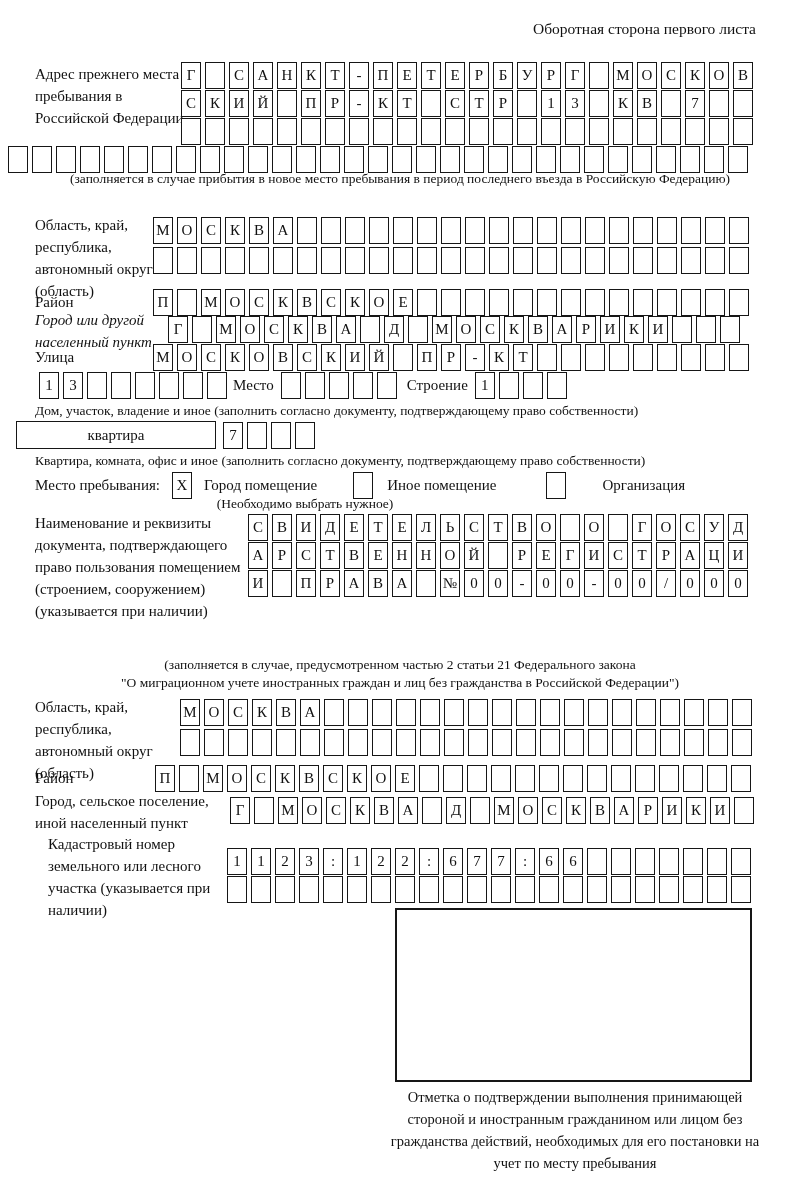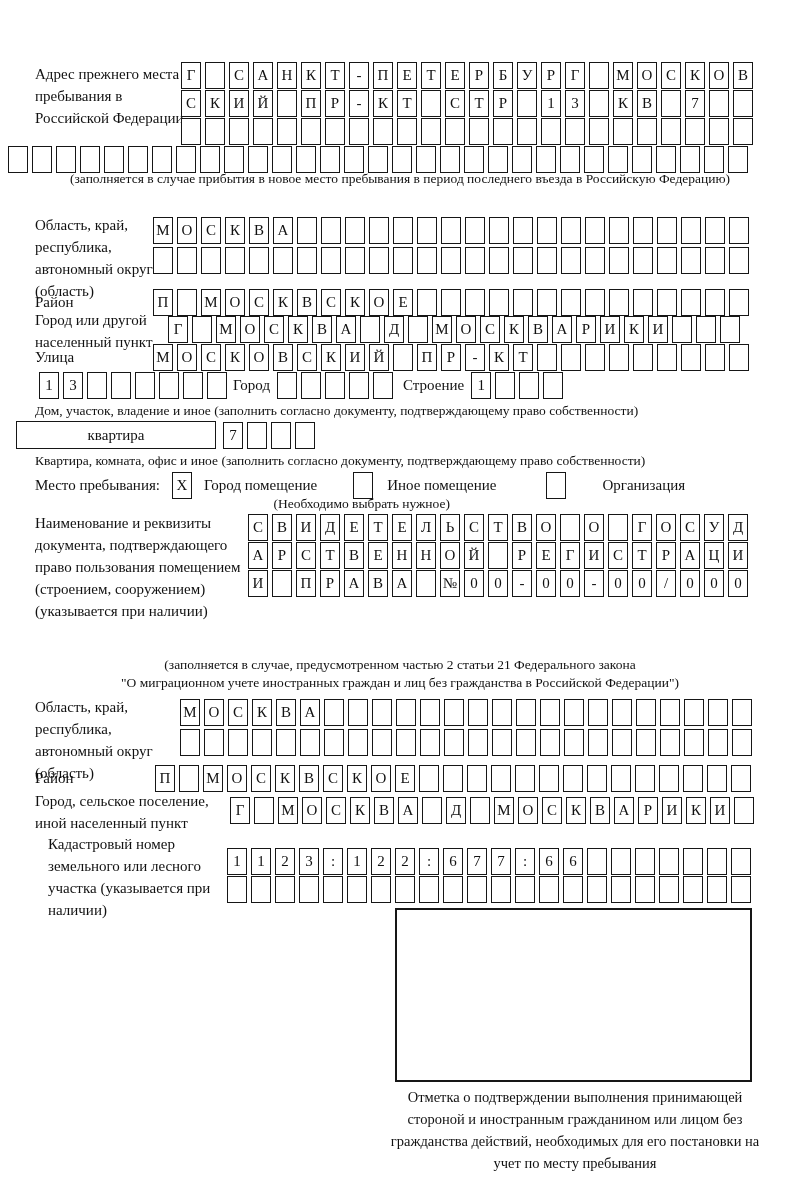--- a/index.html
+++ b/index.html
@@ -25,20 +25,21 @@
   .inline-label{font-size:15px;white-space:nowrap;}
   .flexrow{position:absolute;display:flex;align-items:center;}
   .stamp-box{position:absolute;box-sizing:border-box;border:2px solid #161616;background:#fff;}
   .footer-note{position:absolute;text-align:center;font-size:14.5px;line-height:22px;}
 </style>
 </head>
 <body>
 
 <div class="page">
 
+  <div class="abs" style="top:20px;right:44px;font-size:15.5px;">Оборотная сторона первого листа</div>
 
   <div class="label" style="left:35px;top:63px;width:150px;">Адрес прежнего места пребывания в Российской Федерации</div>
   <div class="cellrow" style="left:181px;top:62px;">
       <span class="cell">Г</span>
       <span class="cell"></span>
       <span class="cell">С</span>
       <span class="cell">А</span>
       <span class="cell">Н</span>
       <span class="cell">К</span>
       <span class="cell">Т</span>
@@ -226,21 +227,21 @@
       <span class="cell"></span>
       <span class="cell"></span>
       <span class="cell"></span>
       <span class="cell"></span>
       <span class="cell"></span>
       <span class="cell"></span>
       <span class="cell"></span>
       <span class="cell"></span>
     </div>
 
-  <div class="label" style="left:35px;top:309px;width:132px;">Город или другой населенный пункт</div>
+  <div class="label" style="left:35px;top:309px;width:132px;font-style:italic;">Город или другой населенный пункт</div>
   <div class="cellrow" style="left:168px;top:316px;">
       <span class="cell">Г</span>
       <span class="cell"></span>
       <span class="cell">М</span>
       <span class="cell">О</span>
       <span class="cell">С</span>
       <span class="cell">К</span>
       <span class="cell">В</span>
       <span class="cell">А</span>
       <span class="cell"></span>
@@ -294,21 +295,21 @@
     <div class="cellrow" style="position:static;margin-left:7px;">
         <span class="cell">1</span>
         <span class="cell">3</span>
         <span class="cell"></span>
         <span class="cell"></span>
         <span class="cell"></span>
         <span class="cell"></span>
         <span class="cell"></span>
         <span class="cell"></span>
       </div>
-    <span class="inline-label" style="margin-left:2px;margin-right:7px;">Город</span>
+    <span class="inline-label" style="margin-left:2px;margin-right:7px;">Место</span>
     <div class="cellrow" style="position:static;">
         <span class="cell"></span>
         <span class="cell"></span>
         <span class="cell"></span>
         <span class="cell"></span>
         <span class="cell"></span>
       </div>
     <span class="inline-label" style="margin-left:6px;margin-right:7px;">Строение</span>
     <div class="cellrow" style="position:static;">
         <span class="cell">1</span>
@@ -332,21 +333,21 @@
 
   <div class="flexrow" style="left:35px;top:472px;">
     <span class="inline-label">Место пребывания:</span>
     <span class="cell" style="margin-left:12px;">X</span>
     <span class="inline-label" style="margin-left:8px;">Город помещение</span>
     <span class="cell" style="margin-left:36px;"></span>
     <span class="inline-label" style="margin-left:10px;">Иное помещение</span>
     <span class="cell" style="margin-left:50px;"></span>
     <span class="inline-label" style="margin-left:32px;">Организация</span>
   </div>
-  <div class="abs caption" style="left:160px;top:496px;width:290px;text-align:right;">(Необходимо выбрать нужное)</div>
+  <div class="abs caption" style="left:160px;top:496px;width:290px;text-align:center;">(Необходимо выбрать нужное)</div>
 
   <div class="label" style="left:35px;top:512px;width:212px;">Наименование и реквизиты документа, подтверждающего право пользования помещением (строением, сооружением) (указывается при наличии)</div>
   <div class="cellrow" style="left:248px;top:514px;">
       <span class="cell">С</span>
       <span class="cell">В</span>
       <span class="cell">И</span>
       <span class="cell">Д</span>
       <span class="cell">Е</span>
       <span class="cell">Т</span>
       <span class="cell">Е</span>

